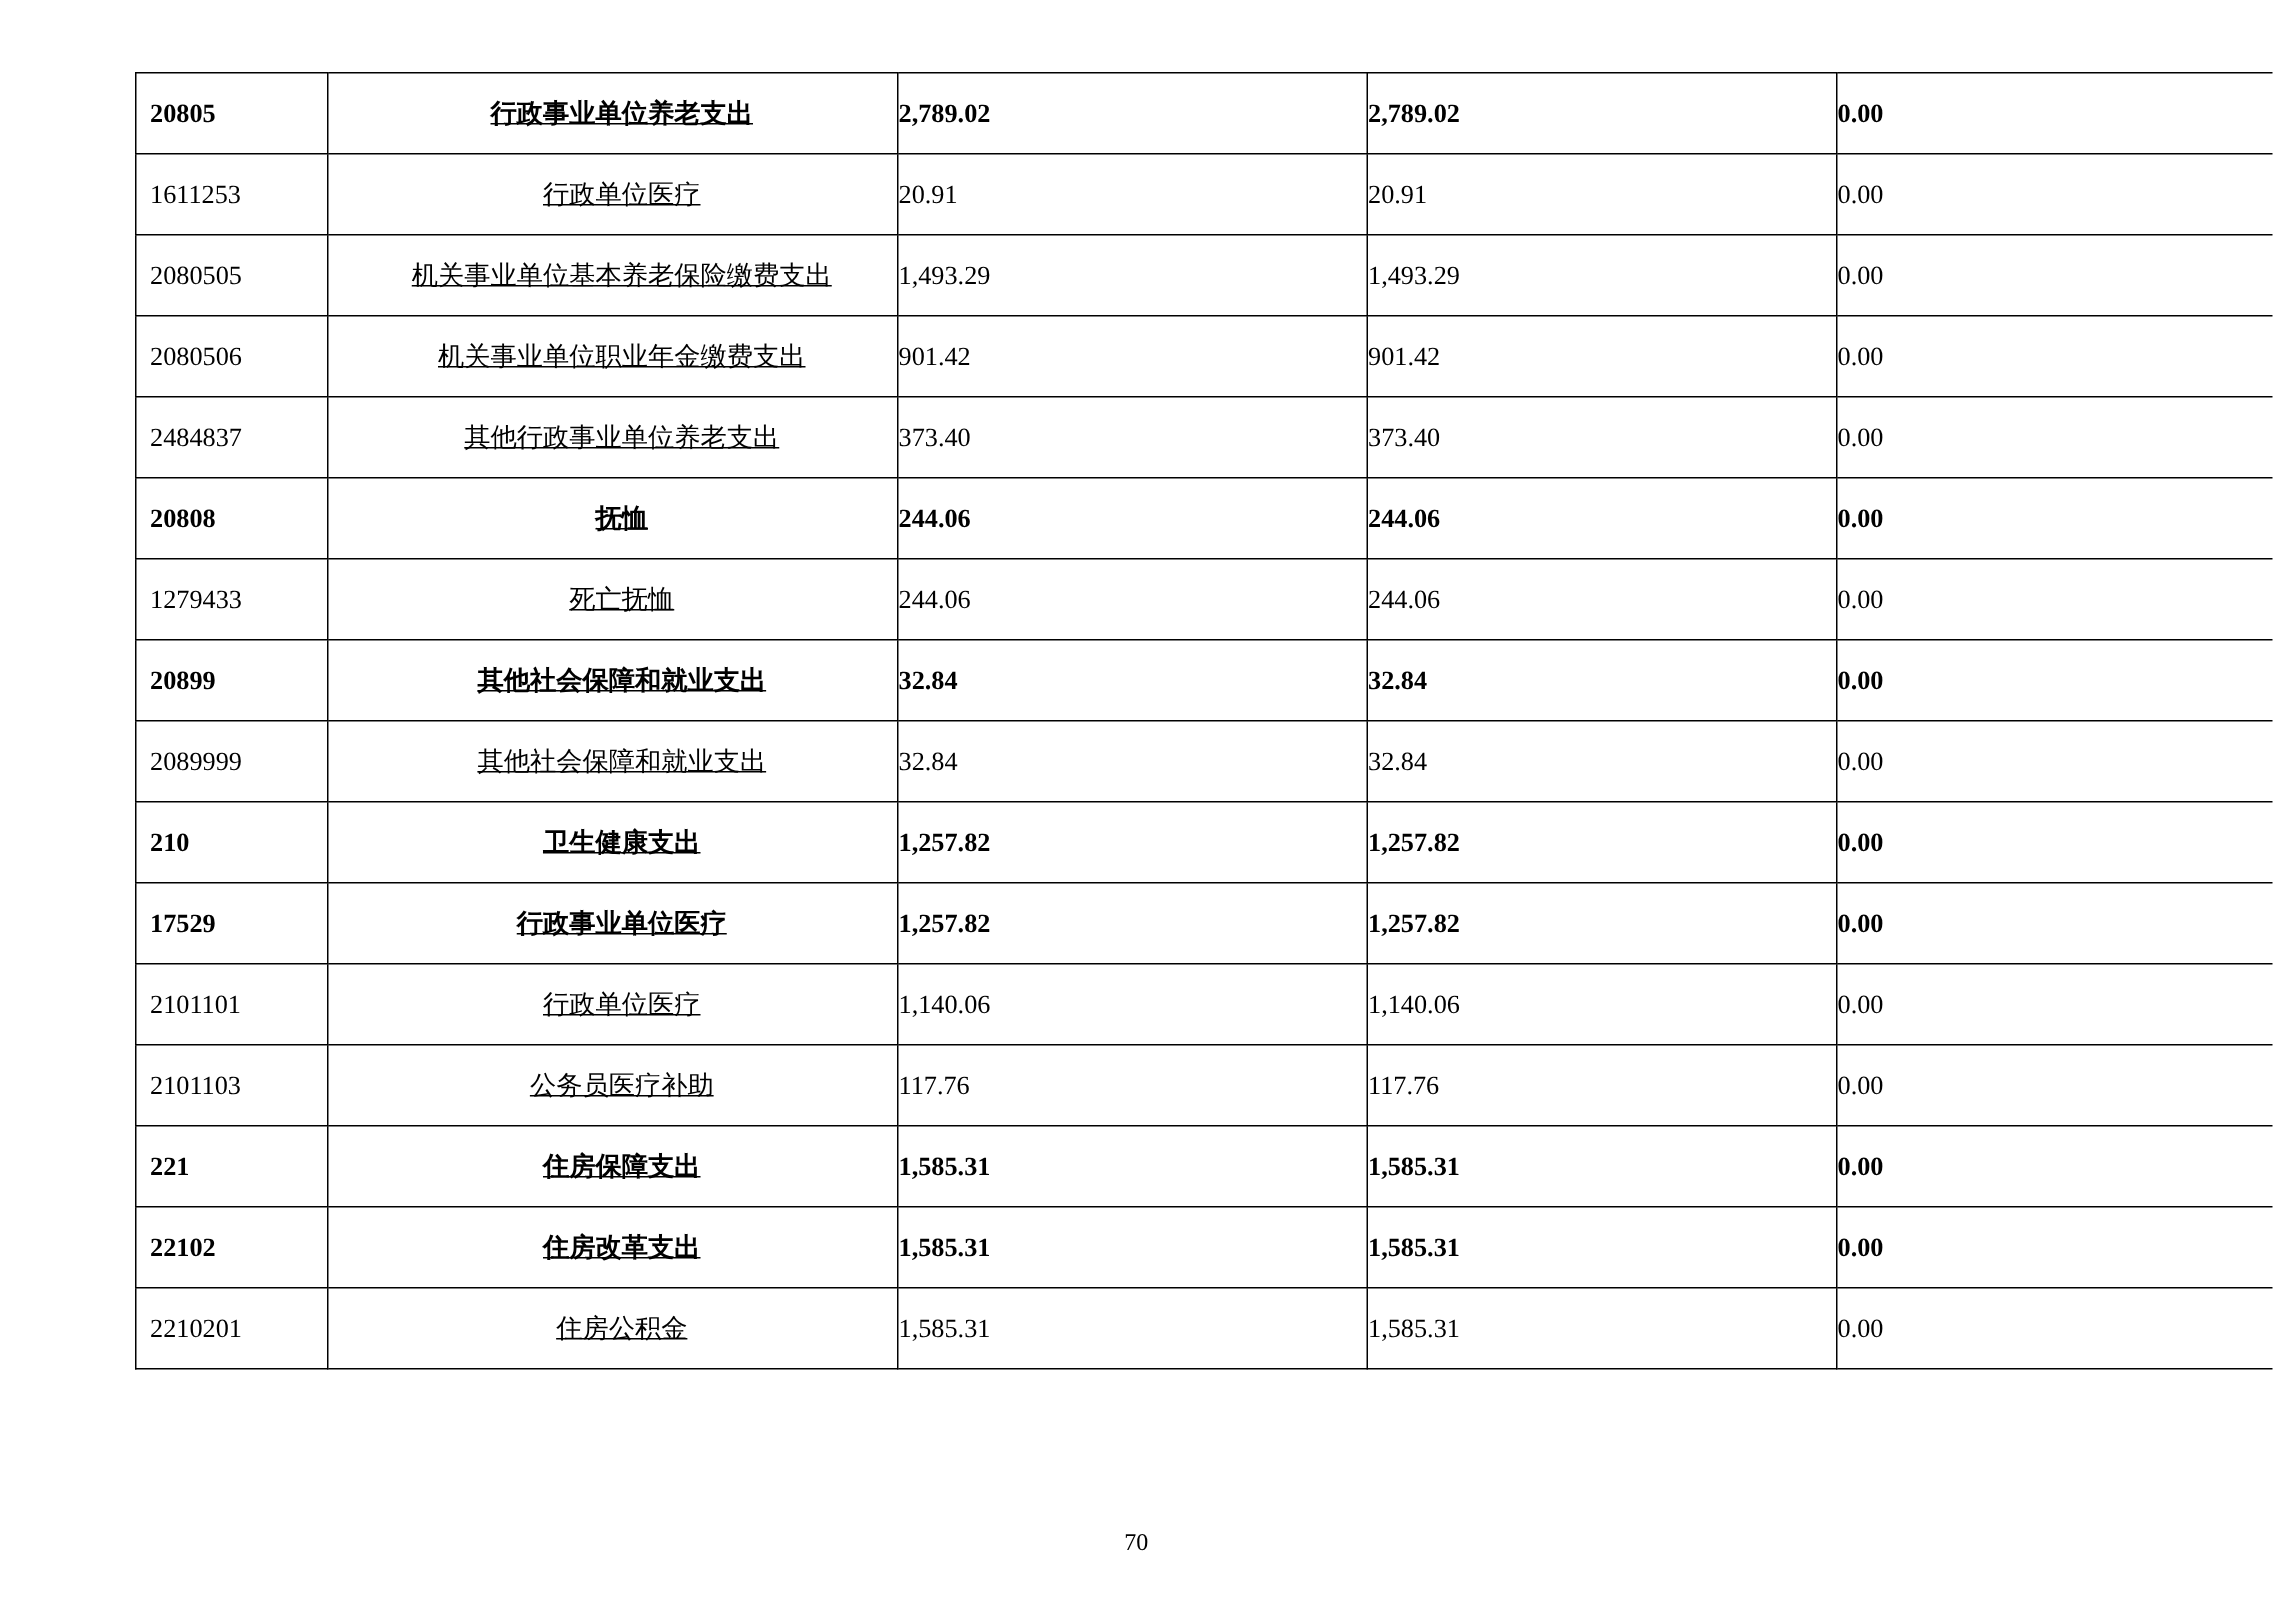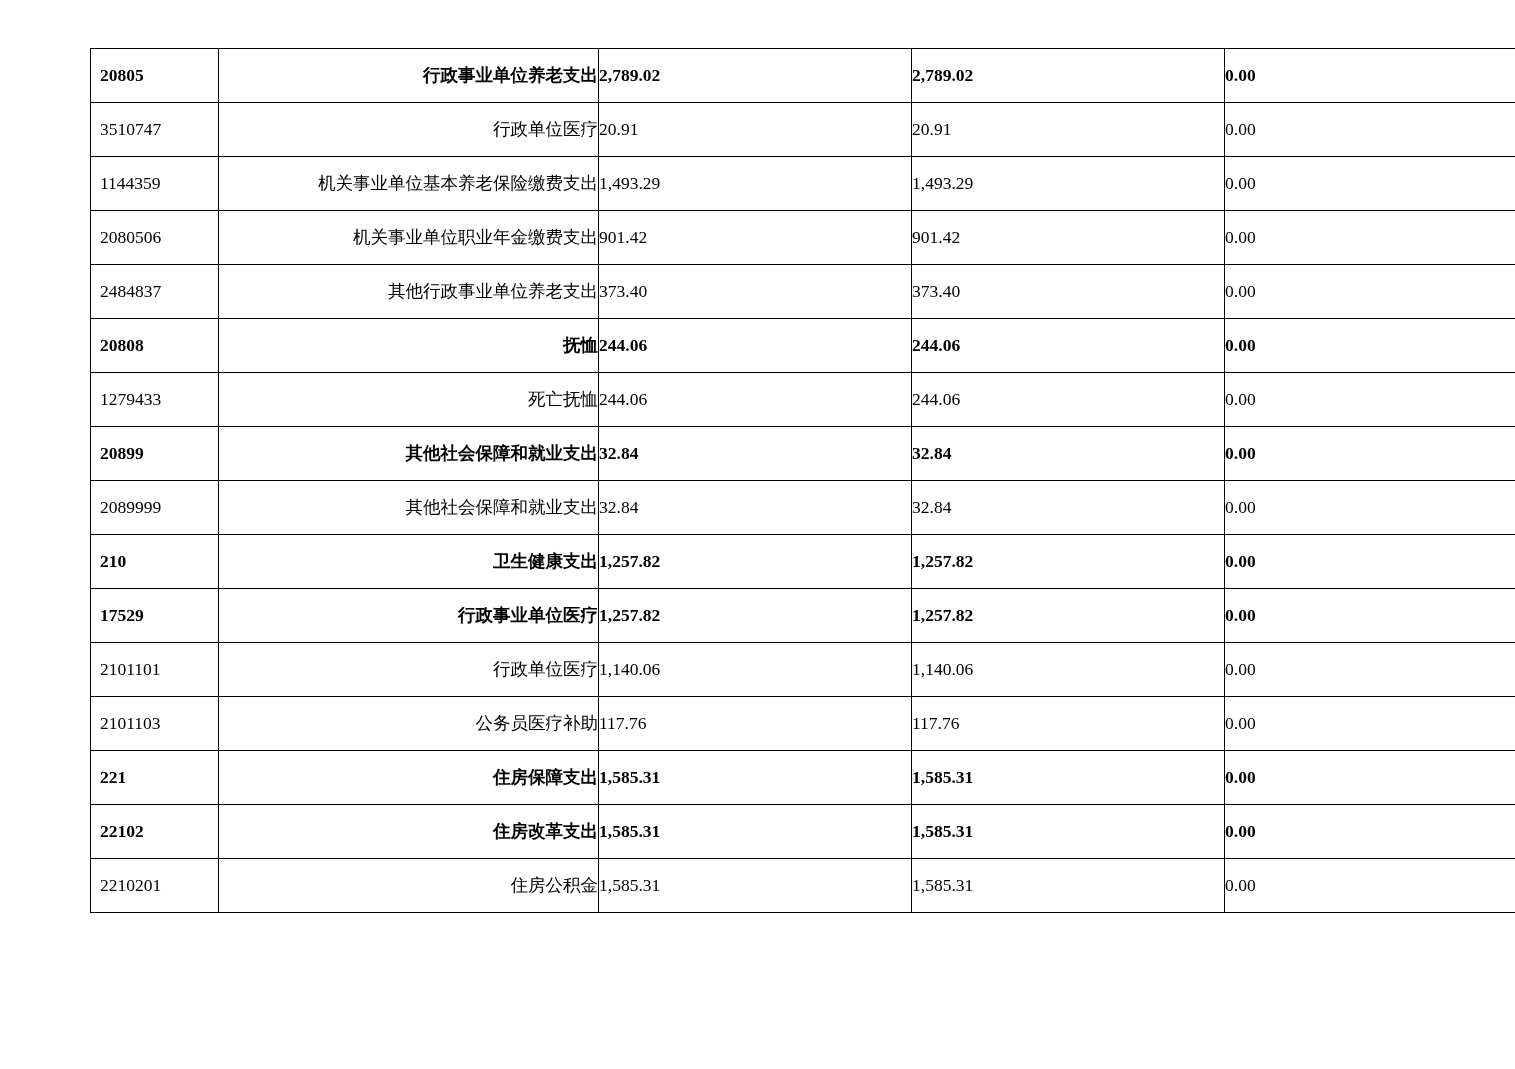--- a/index.html
+++ b/index.html
@@ -39,21 +39,22 @@
     line-height: 1.2;
   }
   td.col-code {
     width: 118px;
     padding-left: 9px;
     text-align: left;
   }
   td.col-name {
     width: 367px;
     padding-left: 12px;
-    text-align: right;
+    text-align: center;
+    text-decoration: underline;
   }
   td.col-num {
     width: 300px;
     padding-right: 12px;
     text-align: left;
   }
   tr.level-bold td {
     font-weight: bold;
   }
   tr.level-plain td {
@@ -76,28 +77,28 @@
   <table class="budget-table">
     <tbody>
         <tr class="level-bold">
           <td class="col-code">20805</td>
           <td class="col-name">行政事业单位养老支出</td>
           <td class="col-num">2,789.02</td>
           <td class="col-num">2,789.02</td>
           <td class="col-num">0.00</td>
         </tr>
         <tr class="level-plain">
-          <td class="col-code">3510747</td>
+          <td class="col-code">1611253</td>
           <td class="col-name">行政单位医疗</td>
           <td class="col-num">20.91</td>
           <td class="col-num">20.91</td>
           <td class="col-num">0.00</td>
         </tr>
         <tr class="level-plain">
-          <td class="col-code">1144359</td>
+          <td class="col-code">2080505</td>
           <td class="col-name">机关事业单位基本养老保险缴费支出</td>
           <td class="col-num">1,493.29</td>
           <td class="col-num">1,493.29</td>
           <td class="col-num">0.00</td>
         </tr>
         <tr class="level-plain">
           <td class="col-code">2080506</td>
           <td class="col-name">机关事业单位职业年金缴费支出</td>
           <td class="col-num">901.42</td>
           <td class="col-num">901.42</td>
@@ -182,13 +183,14 @@
         </tr>
         <tr class="level-plain">
           <td class="col-code">2210201</td>
           <td class="col-name">住房公积金</td>
           <td class="col-num">1,585.31</td>
           <td class="col-num">1,585.31</td>
           <td class="col-num">0.00</td>
         </tr>
       </tbody>
   </table>
+  <div class="page-number">70</div>
 </div>
 
 </body></html>

